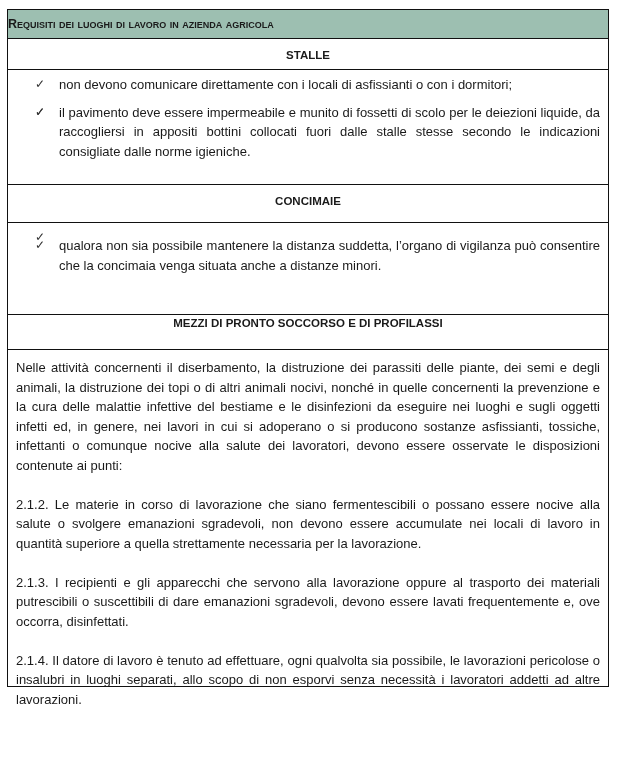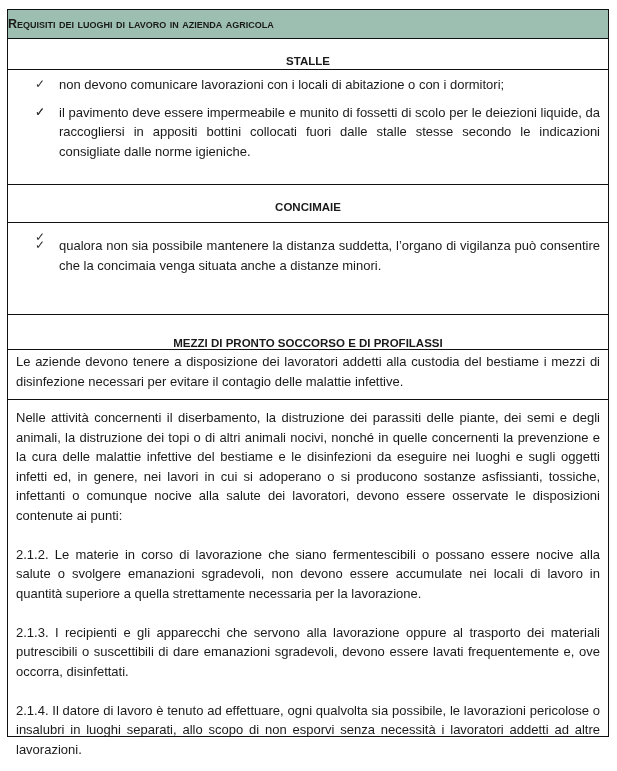--- a/index.html
+++ b/index.html
@@ -4,23 +4,23 @@
 <style>
   html, body { margin:0; padding:0; background:#ffffff; }
   body { width:617px; height:771px; position:relative; overflow:hidden;
          font-family:"Liberation Sans", sans-serif; color:#1a1a1a; }
   .tbl { position:absolute; left:7px; top:9px; width:602px; border:1.5px solid #111; box-sizing:border-box; }
   .row { border-top:1.5px solid #111; box-sizing:border-box; position:relative; }
   .row:first-child { border-top:none; }
   .hdr { background:#9dbfb1; height:28px; display:flex; align-items:center; justify-content:flex-start;
          font-weight:bold; font-size:12.5px; font-variant:small-caps; letter-spacing:0; }
   .hdr span { font-size:12.5px; }
-  .sec { height:31px; text-align:center; font-weight:bold; font-size:11.5px; padding-top:16px; box-sizing:border-box; }
+  .sec { height:31px; text-align:center; font-weight:bold; font-size:11.5px; padding-top:10px; box-sizing:border-box; }
   .sec.c { height:38px; }
-  .sec.m { height:35px; padding-top:22px; }
+  .sec.m { height:35px; padding-top:2px; }
   ul.chk { list-style:none; margin:0; padding:5px 8px 0 0; }
   ul.chk li { position:relative; padding-left:51px; font-size:13px; line-height:19.5px; margin-bottom:8px; text-align:justify; }
   ul.chk li .mark { position:absolute; left:27px; top:0; font-size:12px; color:#333; }
   .para { font-size:13px; line-height:19.5px; padding:0 8px 0 8px; text-align:justify; }
   .r-stalle-items { height:115px; }
   .r-conc-items { height:92px; }
   .r-p1 { height:50px; padding-top:2px; }
   .r-p2 { padding-top:8px; height:337px; }
   .r-p2 .para { margin-bottom:19.5px; }
 </style>
@@ -28,37 +28,34 @@
 <body>
 
 <div class="tbl">
   <div class="row hdr" style="background: rgb(157, 191, 177);">
       <span>Requisiti dei luoghi di lavoro in azienda agricola</span>
     </div>
 
   <div class="row sec">STALLE</div>
   <div class="row r-stalle-items">
     <ul class="chk">
-      <li><span class="mark">✓</span><span>non devono comunicare lavorazioni con i locali di abitazione o con i dormitori;</span></li>
+      <li><span class="mark">✓</span><span>non devono comunicare direttamente con i locali di asfissianti o con i dormitori;</span></li>
       <li><span class="mark">✓</span></li>
       <li><span class="mark">✓</span><span>il pavimento deve essere impermeabile e munito di fossetti di scolo per le deiezioni liquide, da raccogliersi in appositi bottini collocati fuori dalle stalle stesse secondo le indicazioni consigliate dalle norme igieniche.</span></li>
     </ul>
   </div>
 
   <div class="row sec c">CONCIMAIE</div>
   <div class="row r-conc-items">
     <ul class="chk">
       <li><span class="mark">✓</span></li>
       <li><span class="mark">✓</span><span>qualora non sia possibile mantenere la distanza suddetta, l’organo di vigilanza può consentire che la concimaia venga situata anche a distanze minori.</span></li>
     </ul>
   </div>
 
   <div class="row sec m">MEZZI DI PRONTO SOCCORSO E DI PROFILASSI</div>
-  <div class="row r-p1">
-    <div class="para">Le aziende devono tenere a disposizione dei lavoratori addetti alla custodia del bestiame i mezzi di disinfezione necessari per evitare il contagio delle malattie infettive.</div>
-  </div>
   <div class="row r-p2">
     <div class="para">Nelle attività concernenti il diserbamento, la distruzione dei parassiti delle piante, dei semi e degli animali, la distruzione dei topi o di altri animali nocivi, nonché in quelle concernenti la prevenzione e la cura delle malattie infettive del bestiame e le disinfezioni da eseguire nei luoghi e sugli oggetti infetti ed, in genere, nei lavori in cui si adoperano o si producono sostanze asfissianti, tossiche, infettanti o comunque nocive alla salute dei lavoratori, devono essere osservate le disposizioni contenute ai punti:</div>
     <div class="para">2.1.2. Le materie in corso di lavorazione che siano fermentescibili o possano essere nocive alla salute o svolgere emanazioni sgradevoli, non devono essere accumulate nei locali di lavoro in quantità superiore a quella strettamente necessaria per la lavorazione.</div>
     <div class="para">2.1.3. I recipienti e gli apparecchi che servono alla lavorazione oppure al trasporto dei materiali putrescibili o suscettibili di dare emanazioni sgradevoli, devono essere lavati frequentemente e, ove occorra, disinfettati.</div>
     <div class="para">2.1.4. Il datore di lavoro è tenuto ad effettuare, ogni qualvolta sia possibile, le lavorazioni pericolose o insalubri in luoghi separati, allo scopo di non esporvi senza necessità i lavoratori addetti ad altre lavorazioni.</div>
   </div>
 </div>
 
 </body></html>

